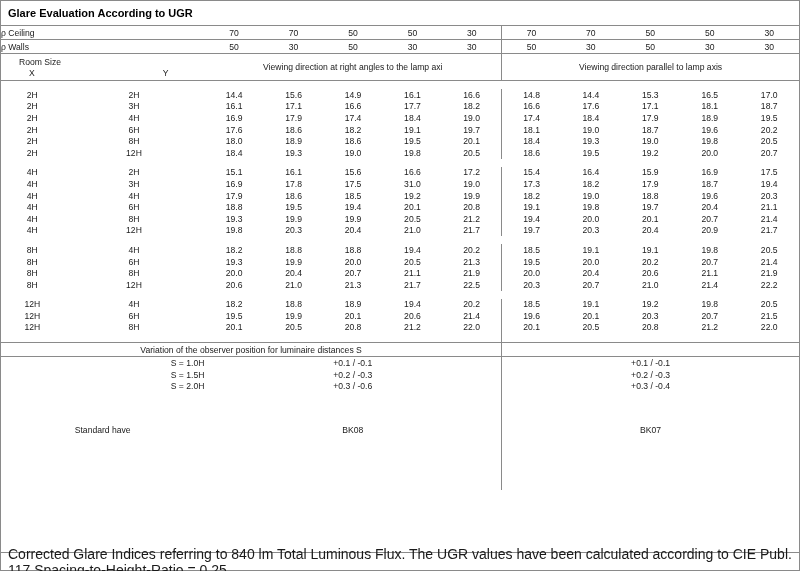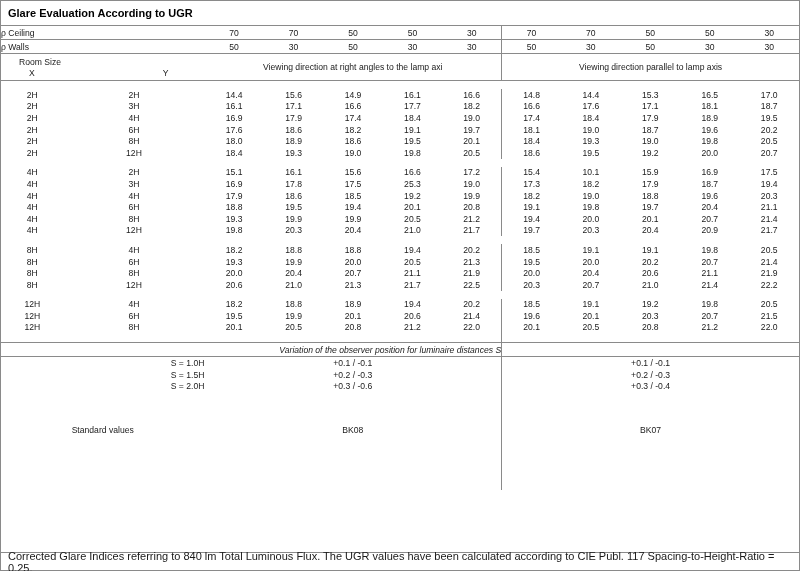--- a/index.html
+++ b/index.html
@@ -89,43 +89,42 @@
     height: 8px;
   }
   .body-wrap {
     position: relative;
   }
   .varrow td {
     height: 13px;
     padding-left: 7px;
   }
   .var-label {
-    text-align: right;
+    text-align: center;
     padding-left: 7px;
-    font-style: italic;
   }
   .s-label {
     text-align: right;
     padding-left: 55px;
     margin-left: 32px;
   }
   .s-val {
     text-align: center;
   }
   .midlabel {
     text-align: center;
   }
   .footer {
     border-top: 1px solid #8a8a8a;
     height: 18px;
     display: flex;
     align-items: center;
     padding-left: 7px;
     box-sizing: border-box;
-    font-size: 11px;
+    font-size: 14px;
   }
   .spacer-flex {
     flex: 1 1 auto;
   }
 </style>
 </head>
 <body>
 
 <div class="page">
 
@@ -291,32 +290,32 @@
 
         <tr>
           <td class="rs-cell">4H</td>
           <td class="rs-cell">2H</td>
           <td class="data-cell">15.1</td>
           <td class="data-cell">16.1</td>
           <td class="data-cell">15.6</td>
           <td class="data-cell">16.6</td>
           <td class="data-cell">17.2</td>
           <td class="data-cell sep-left">15.4</td>
-          <td class="data-cell">10.1</td>
+          <td class="data-cell">16.4</td>
           <td class="data-cell">15.9</td>
           <td class="data-cell">16.9</td>
           <td class="data-cell">17.5</td>
         </tr>
         <tr>
           <td class="rs-cell">4H</td>
           <td class="rs-cell">3H</td>
           <td class="data-cell">16.9</td>
           <td class="data-cell">17.8</td>
           <td class="data-cell">17.5</td>
-          <td class="data-cell">25.3</td>
+          <td class="data-cell">31.0</td>
           <td class="data-cell">19.0</td>
           <td class="data-cell sep-left">17.3</td>
           <td class="data-cell">18.2</td>
           <td class="data-cell">17.9</td>
           <td class="data-cell">18.7</td>
           <td class="data-cell">19.4</td>
         </tr>
         <tr>
           <td class="rs-cell">4H</td>
           <td class="rs-cell">4H</td>
@@ -508,21 +507,21 @@
           <td colspan="5" class="s-val">+0.3 / -0.6</td>
           <td colspan="5" class="s-val sep-left">+0.3 / -0.4</td>
         </tr>
 
         <tr>
           <td colspan="7" style="height:28px;"></td>
           <td colspan="5" class="sep-left" style="height:28px;"></td>
         </tr>
 
         <tr>
-          <td colspan="2" class="midlabel" style="height:20px;">Standard values</td>
+          <td colspan="2" class="midlabel" style="height:20px;">Standard have</td>
           <td colspan="5" class="s-val">BK08</td>
           <td colspan="5" class="s-val sep-left">BK07</td>
         </tr>
 
         <tr>
           <td colspan="7" style="height:22px;"></td>
           <td colspan="5" class="sep-left" style="height:22px;"></td>
         </tr>
 
 

